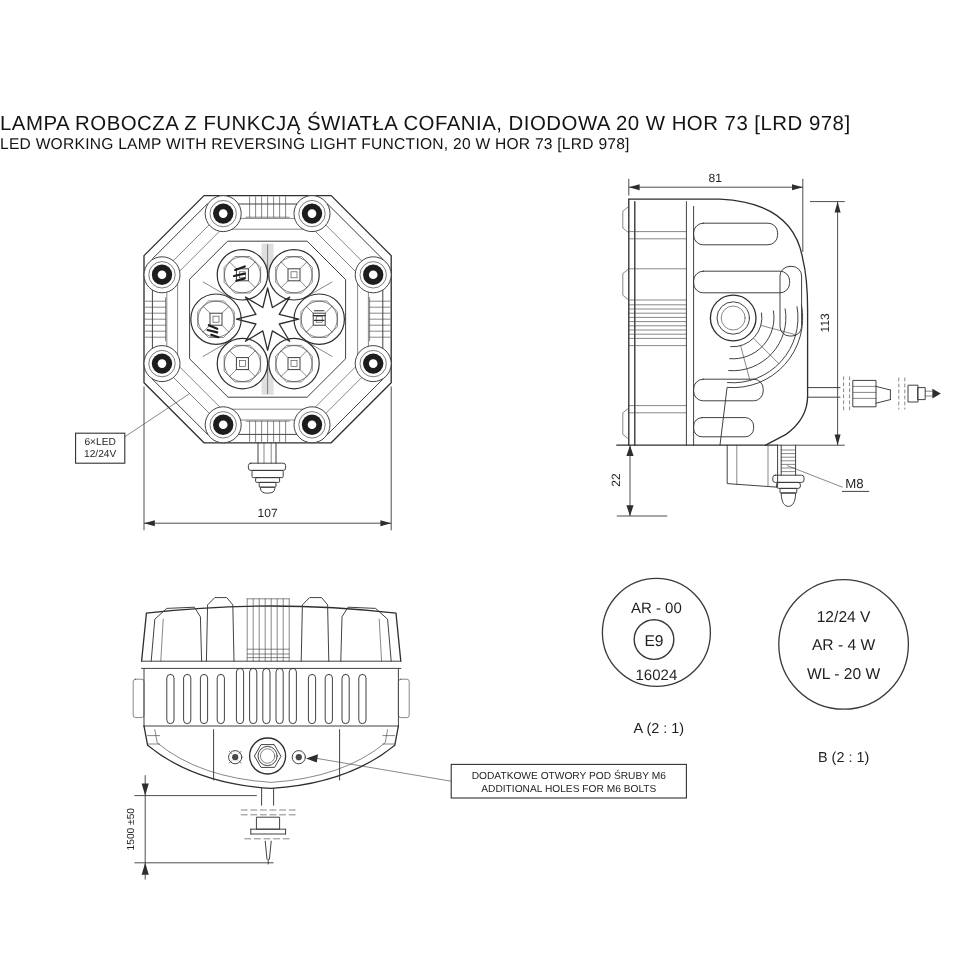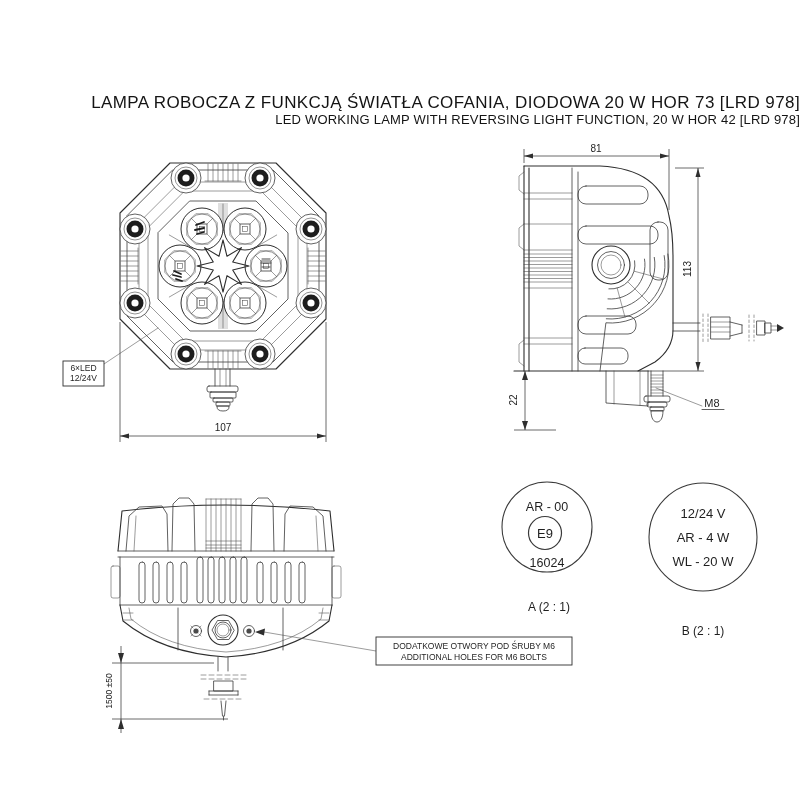--- a/index.html
+++ b/index.html
@@ -1,18 +1,18 @@
 <!DOCTYPE html>
 <html><head>
 <meta charset="utf-8">
 <style>
   html,body{margin:0;padding:0;background:#ffffff;}
   .page{position:relative;width:800px;height:800px;background:#ffffff;overflow:hidden;
         font-family:"Liberation Sans",sans-serif;}
-  .title-block{position:absolute;top:93px;left:0;width:800px;text-align:right;color:#141414;}
+  .title-block{position:absolute;top:93px;left:0;width:800px;text-align:left;color:#141414;}
   .title-main{font-size:17px;letter-spacing:0.4px;line-height:19px;white-space:nowrap;}
   .title-sub{font-size:13px;letter-spacing:0.2px;line-height:16px;white-space:nowrap;}
   svg{position:absolute;top:0;left:0;}
   .ln{fill:none;stroke:#2e2e2e;stroke-width:1.1;stroke-linejoin:round;stroke-linecap:round;}
   .md{fill:none;stroke:#3a3a3a;stroke-width:0.8;stroke-linejoin:round;stroke-linecap:round;}
   .th{fill:none;stroke:#4a4a4a;stroke-width:0.55;stroke-linejoin:round;stroke-linecap:round;}
   .dim{fill:none;stroke:#3a3a3a;stroke-width:0.75;}
   .arw{fill:#2e2e2e;stroke:none;}
   .txt{font-family:"Liberation Sans",sans-serif;fill:#1f1f1f;}
   .dimtxt{font-size:10px;}
@@ -20,21 +20,21 @@
   .mark{stroke:#1d1d1d;stroke-width:1.8;stroke-linecap:round;fill:none;}
   .mark2{stroke:#333;stroke-width:0.9;stroke-linecap:round;fill:none;}
 </style>
 </head>
 <body>
 
 <div class="page">
 
   <div class="title-block">
     <div class="title-main">LAMPA ROBOCZA Z FUNKCJĄ ŚWIATŁA COFANIA, DIODOWA 20 W HOR 73 [LRD 978]</div>
-    <div class="title-sub">LED WORKING LAMP WITH REVERSING LIGHT FUNCTION, 20 W HOR 42 [LRD 978]</div>
+    <div class="title-sub">LED WORKING LAMP WITH REVERSING LIGHT FUNCTION, 20 W HOR 73 [LRD 978]</div>
   </div>
 
   <svg width="800" height="800" viewBox="0 0 800 800">
     <defs>
       <g id="boltdef">
         <circle r="15" fill="#ffffff" stroke="#3a3a3a" stroke-width="0.8"></circle>
         <circle r="11" fill="none" stroke="#4a4a4a" stroke-width="0.6"></circle>
         <circle r="8.5" fill="#1d1d1d"></circle>
         <circle r="3.6" fill="#ffffff"></circle>
       </g>

